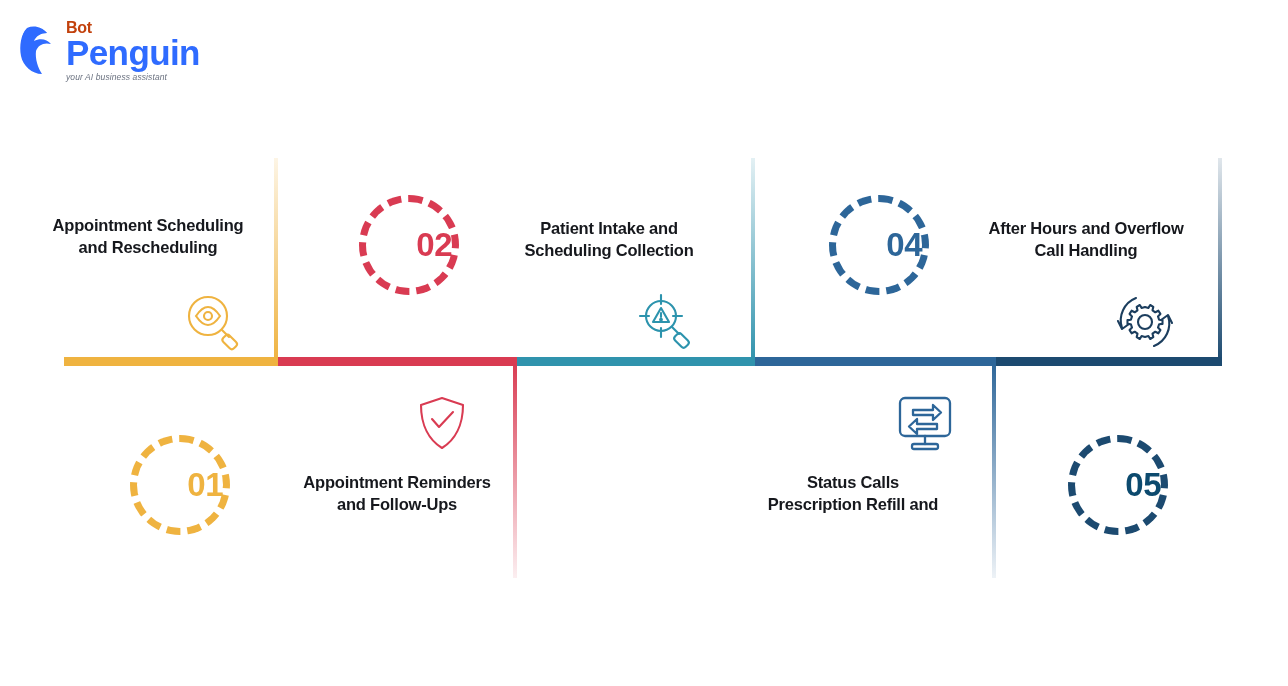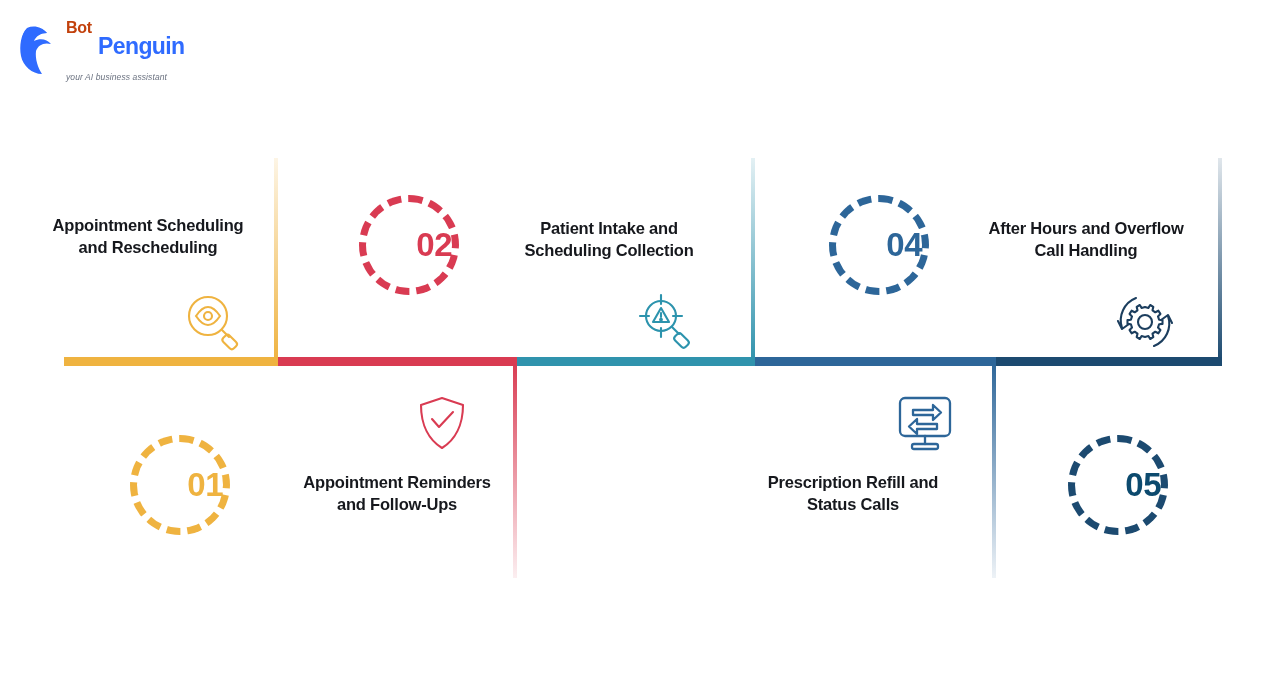--- a/index.html
+++ b/index.html
@@ -40,27 +40,26 @@
     line-height: 1.0;
   }
   .logo-bot {
     font-size: 16px;
     font-weight: bold;
     color: #c2410c;
     letter-spacing: -0.3px;
     display: block;
   }
   .logo-penguin {
-    font-size: 23px;
+    font-size: 35px;
     font-weight: bold;
     color: #2f6bff;
     letter-spacing: -0.6px;
     display: block;
     margin-top: -1px;
-    margin-left: 32px;
   }
   .logo-tagline {
     position: absolute;
     left: 48px;
     top: 52px;
     font-size: 8.5px;
     font-style: italic;
     color: #6b7280;
     letter-spacing: 0.1px;
     white-space: nowrap;
@@ -194,22 +193,22 @@
   <div class="icon-box" style="left:894px; top:393px;">
     <svg viewBox="0 0 62 62" xmlns="http://www.w3.org/2000/svg" fill="none" stroke="#2D6699" stroke-width="2.3" stroke-linecap="round" stroke-linejoin="round">
       <rect x="6" y="5" width="50" height="38" rx="5"></rect>
       <path d="M19 17 L39 17 L39 12 L47 19.5 L39 27 L39 22 L19 22 Z"></path>
       <path d="M43 31 L23 31 L23 26 L15 33.5 L23 41 L23 36 L43 36 Z"></path>
       <line x1="31" y1="43" x2="31" y2="51"></line>
       <rect x="18" y="51" width="26" height="5" rx="2"></rect>
     </svg>
   </div>
   <div class="step-title" style="left:740px; top:472px; width:226px;">
+    <div>Status Calls</div>
     <div>Prescription Refill and</div>
-    <div>Status Calls</div>
   </div>
   <div class="badge" style="left:829px; top:195px; border-color:#2D6699; color:#2D6699;">
     <span>04</span>
   </div>
 
   <div class="step-title" style="left:960px; top:218px; width:252px;">
     <div>After Hours and Overflow</div>
     <div>Call Handling</div>
   </div>
   <div class="icon-box" style="left:1114px; top:291px;">

